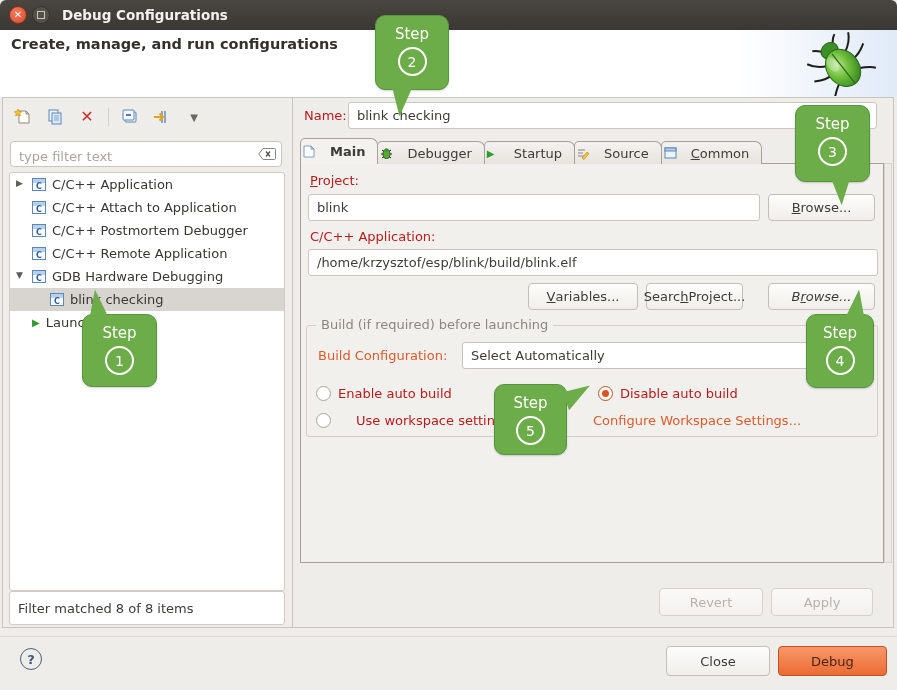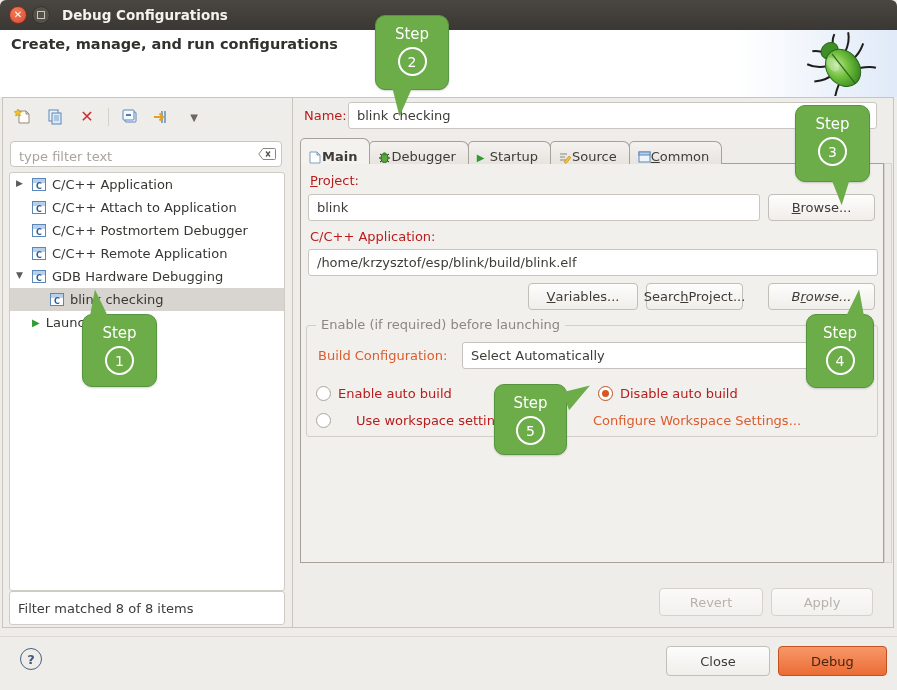--- a/index.html
+++ b/index.html
@@ -54,21 +54,21 @@
   .statusbox{position:absolute;left:9px;top:591px;width:276px;height:34px;background:#fff;border:1px solid #cfcbc5;
     border-radius:3px;box-sizing:border-box;font-size:13px;color:#3c3b37;display:flex;align-items:center;padding-left:8px;}
 
   
   .namelabel{position:absolute;left:304px;top:108px;font-size:13px;color:#3e3c38;}
   .nameinput{position:absolute;left:348px;top:102px;width:529px;height:27px;box-sizing:border-box;
     border:1px solid #c9c5bf;border-radius:3px;background:#fff;padding:0 8px;font:13px "DejaVu Sans",sans-serif;color:#3e3c38;outline:none;}
 
   
   .tabrow{position:absolute;left:300px;top:139px;height:25px;display:flex;align-items:flex-end;z-index:2;}
-  .tab{display:flex;align-items:flex-end;gap:0;height:22px;padding:0 12px 0 8px;margin-right:-1px;
+  .tab{display:flex;align-items:center;gap:14px;height:22px;padding:0 12px 0 2px;margin-right:-1px;
     border:1px solid #a8a199;border-bottom:none;border-radius:5px 7px 0 0;font-size:13px;color:#3e3c38;
     background:linear-gradient(#f4f2ef,#e7e4df);}
   .tab.active{height:25px;background:#f4f2ef;font-weight:bold;}
   .tabicon{width:13px;height:13px;display:inline-flex;}
   .play{color:#2f9c2f;font-size:10px;line-height:13px;}
 
   .contentbox{position:absolute;left:300px;top:163px;width:584px;height:400px;border:1px solid #a8a199;
     background:#f2f0ed;box-sizing:border-box;}
   .scrollstrip{position:absolute;left:884px;top:163px;width:8px;height:400px;background:#eceae6;border:1px solid #d6d2cc;box-sizing:border-box;}
 
@@ -298,21 +298,21 @@
   <div class="btn" style="left:768px;top:194px;width:107px;height:27px;"><u>B</u>rowse...</div>
 
   <div class="flabel" style="left:310px;top:229px;">C/C++ Application:</div>
   <input class="tinput" style="left: 308px; top: 249px; width: 570px; height: 27px;" type="text" value="/home/krzysztof/esp/blink/build/blink.elf">
 
   <div class="btn" style="left:528px;top:283px;width:110px;height:27px;"><u>V</u>ariables...</div>
   <div class="btn" style="left:646px;top:283px;width:97px;height:27px;">Searc<u>h</u> Project...</div>
   <div class="btn" style="left:768px;top:283px;width:107px;height:27px;font-style:italic;">B<u>r</u>owse...</div>
 
   <div class="groupbox"></div>
-  <div class="grouplegend">Enable (if required) before launching</div>
+  <div class="grouplegend">Build (if required) before launching</div>
   <div class="flabel orange" style="left:318px;top:348px;">Build Configuration:</div>
   <div class="combo">
     <span>Select Automatically</span>
     <span class="arr">▼</span>
   </div>
 
   <span class="radio" style="left:316px;top:386px;"></span>
   <div class="flabel" style="left:338px;top:386px;">Enable auto build</div>
   <span class="radio checked" style="left:598px;top:386px;"></span>
   <div class="flabel" style="left:620px;top:386px;">Disable auto build</div>

